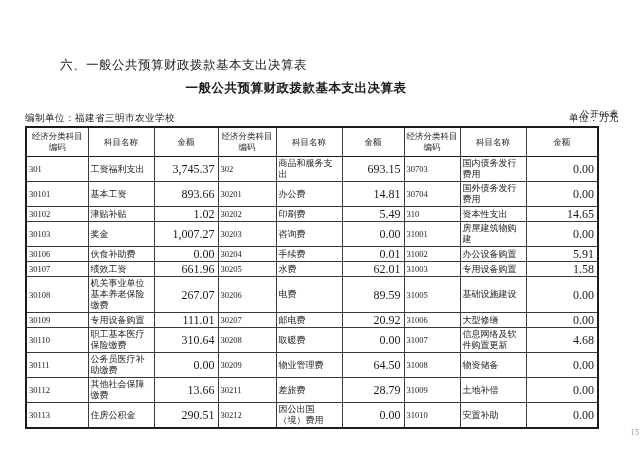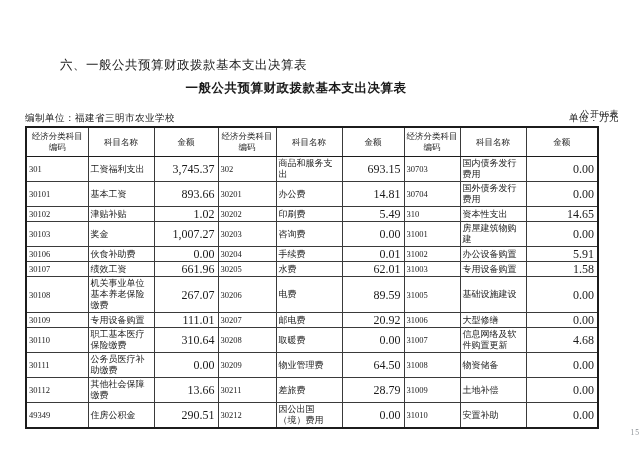--- a/index.html
+++ b/index.html
@@ -223,21 +223,21 @@
           <td class="c-name">其他社会保障缴费</td>
           <td class="c-amount">13.66</td>
           <td class="c-code">30211</td>
           <td class="c-name">差旅费</td>
           <td class="c-amount">28.79</td>
           <td class="c-code">31009</td>
           <td class="c-name">土地补偿</td>
           <td class="c-amount">0.00</td>
         </tr>
         <tr>
-          <td class="c-code">49349</td>
+          <td class="c-code">30113</td>
           <td class="c-name">住房公积金</td>
           <td class="c-amount">290.51</td>
           <td class="c-code">30212</td>
           <td class="c-name">因公出国（境）费用</td>
           <td class="c-amount">0.00</td>
           <td class="c-code">31010</td>
           <td class="c-name">安置补助</td>
           <td class="c-amount">0.00</td>
         </tr>
       </tbody>

